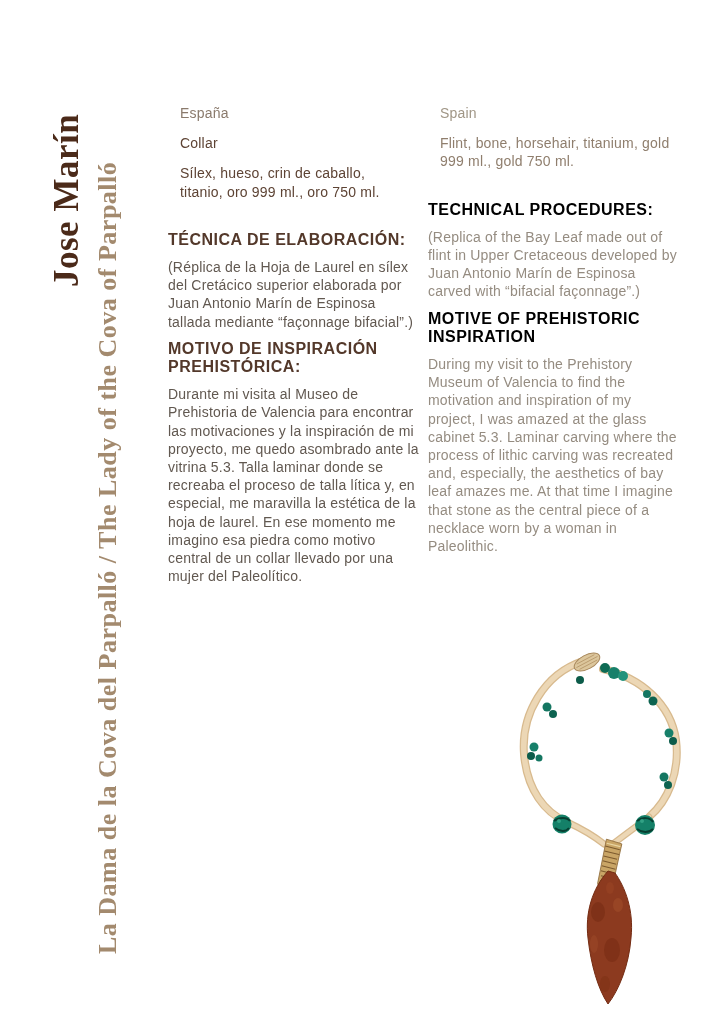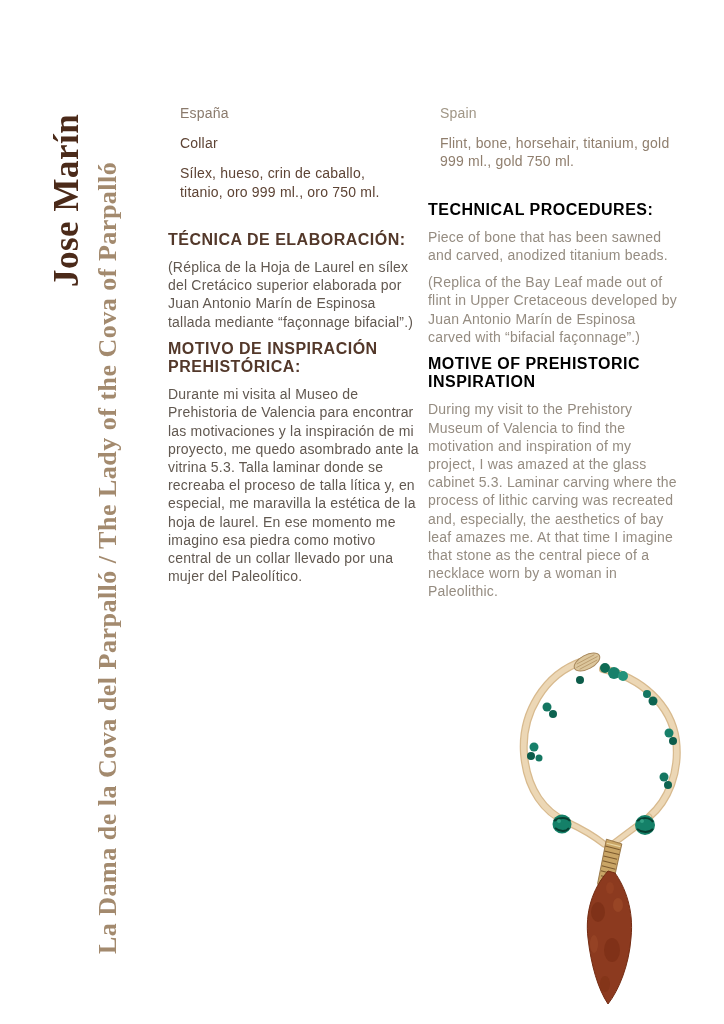--- a/index.html
+++ b/index.html
@@ -58,21 +58,20 @@
     <p class="sec-heading">MOTIVO DE INSPIRACIÓN PREHISTÓRICA:</p>
     <p>Durante mi visita al Museo de Prehistoria de Valencia para encontrar las motivaciones y la inspiración de mi proyecto, me quedo asombrado ante la vitrina 5.3. Talla laminar donde se recreaba el proceso de talla lítica y, en especial, me maravilla la estética de la hoja de laurel. En ese momento me imagino esa piedra como motivo central de un collar llevado por una mujer del Paleolítico.</p>
   </div>
 
   <div class="col col-en">
     <div class="intro">
       <p class="country">Spain</p>
       <p class="intro-bold">Flint, bone, horsehair, titanium, gold 999 ml., gold 750 ml.</p>
     </div>
     <p class="sec-heading first">TECHNICAL PROCEDURES:</p>
-    <p>Piece of bone that has been sawned and carved, anodized titanium beads.</p>
     <p>(Replica of the Bay Leaf made out of flint in Upper Cretaceous developed by Juan Antonio Marín de Espinosa carved with “bifacial façonnage”.)</p>
     <p class="sec-heading">MOTIVE OF PREHISTORIC INSPIRATION</p>
     <p>During my visit to the Prehistory Museum of Valencia to find the motivation and inspiration of my project, I was amazed at the glass cabinet 5.3. Laminar carving where the process of lithic carving was recreated and, especially, the aesthetics of bay leaf amazes me. At that time I imagine that stone as the central piece of a necklace worn by a woman in Paleolithic.</p>
   </div>
 
   <svg class="photo" viewBox="0 0 234 374" xmlns="http://www.w3.org/2000/svg">
 
     <g>
       <path d="M93 11 C 54 24, 31 64, 34 104 C 37 140, 55 163, 77 172" fill="none" stroke="#d8ba8e" stroke-width="8" stroke-linecap="round"></path>
       <path d="M93 11 C 54 24, 31 64, 34 104 C 37 140, 55 163, 77 172" fill="none" stroke="#ecd7b5" stroke-width="5.5" stroke-linecap="round"></path>

